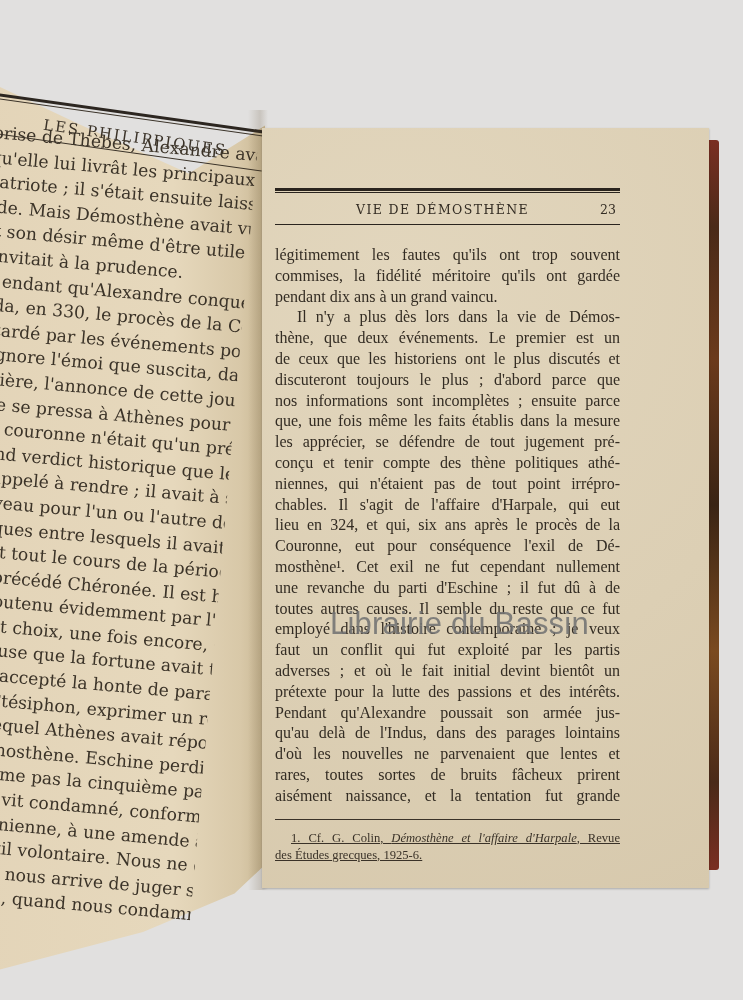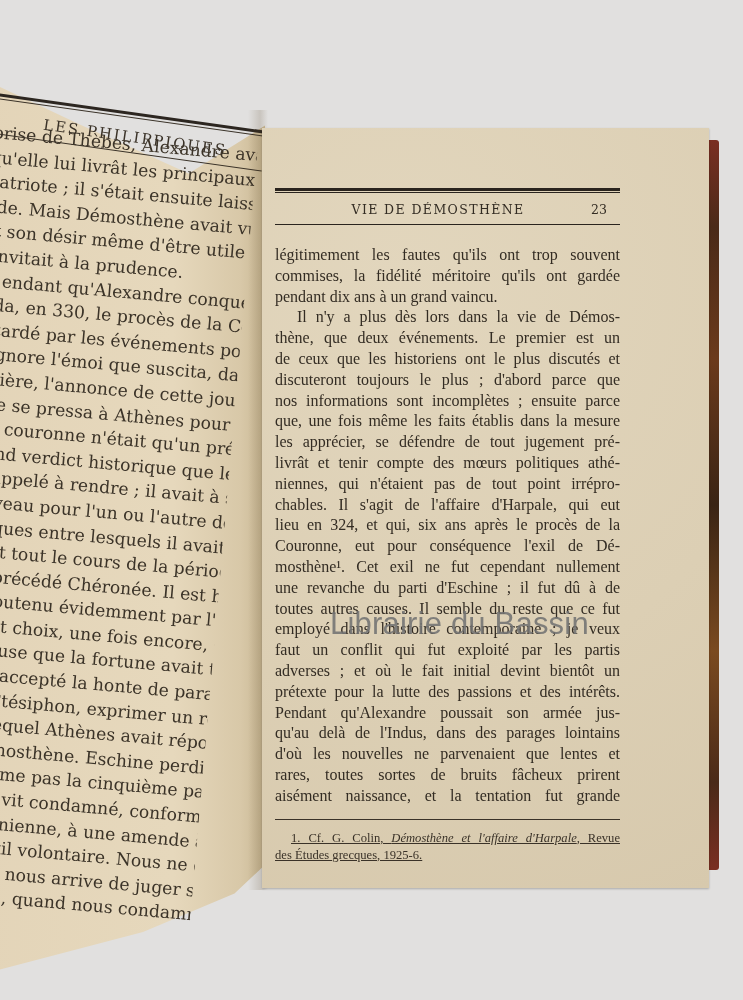--- a/index.html
+++ b/index.html
@@ -55,21 +55,21 @@
     position:absolute; left:13px; top:60px; width:345px;
     color:#332c23;
   }
   .rp-header-rule-top { height:3px; background:#2a241e; margin-left:0; width:345px; }
   .rp-header-rule-top2 { height:1px; background:#2a241e; margin-top:1px; width:345px; }
   .rp-header {
     display:flex; justify-content:center; align-items:baseline;
     font-size:12.5px; letter-spacing:1.4px; padding:9px 0 7px 0;
   }
   .rp-header .title { flex:1; text-align:center; padding-left:10px; }
-  .rp-header .page-no { font-size:12.5px; letter-spacing:0; margin-right:13px; }
+  .rp-header .page-no { font-size:12.5px; letter-spacing:0; margin-right:4px; }
   .rp-header-rule-bottom { height:1px; background:#2a241e; width:345px; }
   .rp-body {
     margin-top:20px; font-size:14.3px; line-height:20.8px; text-align:justify;
     font-family:"Liberation Serif","DejaVu Serif",serif; font-size:16px;
   }
   .rp-line { display:block; text-align:justify; text-align-last:justify; height:20.8px; overflow:hidden; }
   .rp-line.last { text-align-last:left; }
   .rp-line.indent { padding-left:22px; }
   .rp-fn-rule { margin-top:12px; height:1px; background:#3a3228; width:345px; }
   .rp-footnote {
@@ -148,21 +148,21 @@
         <span class="rp-line">légitimement les fautes qu'ils ont trop souvent</span>
         <span class="rp-line">commises, la fidélité méritoire qu'ils ont gardée</span>
         <span class="rp-line last">pendant dix ans à un grand vaincu.</span>
         <span class="rp-line indent">Il n'y a plus dès lors dans la vie de Démos-</span>
         <span class="rp-line">thène, que deux événements. Le premier est un</span>
         <span class="rp-line">de ceux que les historiens ont le plus discutés et</span>
         <span class="rp-line">discuteront toujours le plus ; d'abord parce que</span>
         <span class="rp-line">nos informations sont incomplètes ; ensuite parce</span>
         <span class="rp-line">que, une fois même les faits établis dans la mesure</span>
         <span class="rp-line">les apprécier, se défendre de tout jugement pré-</span>
-        <span class="rp-line">livrât et tenir compte des mœurs politiques athé-</span>
+        <span class="rp-line">conçu et tenir compte des thène politiques athé-</span>
         <span class="rp-line">niennes, qui n'étaient pas de tout point irrépro-</span>
         <span class="rp-line">chables. Il s'agit de l'affaire d'Harpale, qui eut</span>
         <span class="rp-line">lieu en 324, et qui, six ans après le procès de la</span>
         <span class="rp-line">Couronne, eut pour conséquence l'exil de Dé-</span>
         <span class="rp-line">mosthène¹. Cet exil ne fut cependant nullement</span>
         <span class="rp-line">une revanche du parti d'Eschine ; il fut dû à de</span>
         <span class="rp-line">toutes autres causes. Il semble du reste que ce fut</span>
         <span class="rp-line">employé dans l'histoire contemporaine ; je veux</span>
         <span class="rp-line">faut un conflit qui fut exploité par les partis</span>
         <span class="rp-line">adverses ; et où le fait initial devint bientôt un</span>

